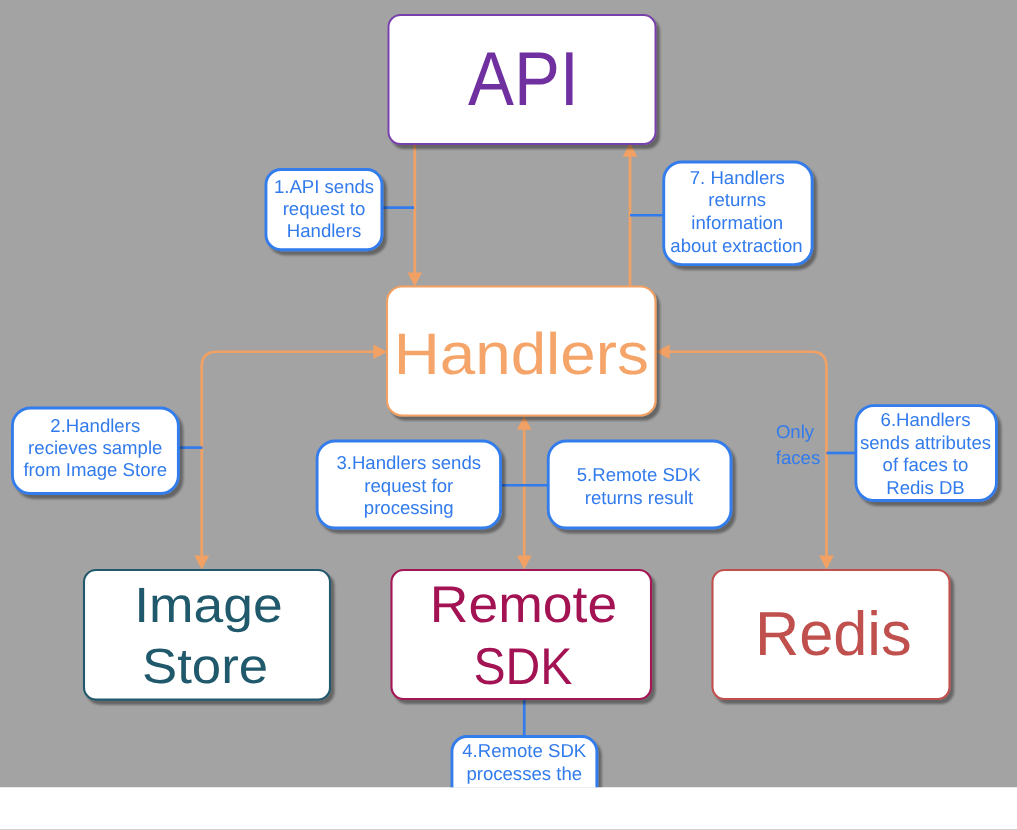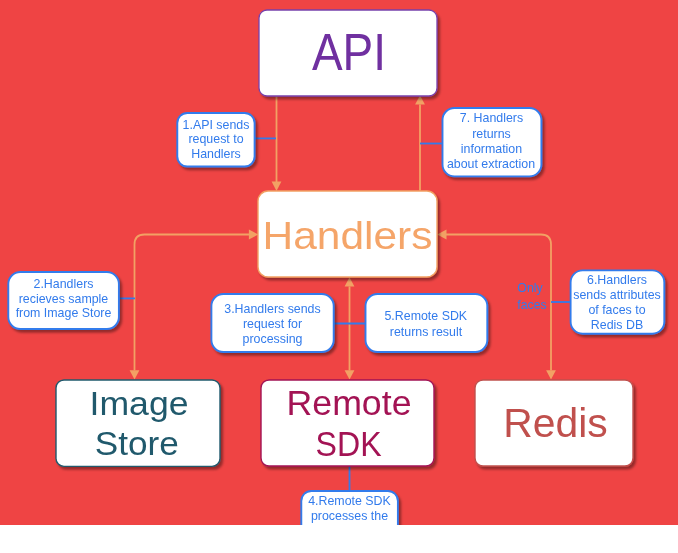--- a/index.html
+++ b/index.html
@@ -1,16 +1,16 @@
 <!DOCTYPE html>
 <html><head>
 <meta charset="utf-8">
 <style>
   html,body{margin:0;padding:0;background:#ffffff;}
-  #stage{position:relative;width:678px;height:525px;background:#ef4444;overflow:hidden;
+  #stage{position:relative;width:678px;height:525px;background:#a3a3a3;overflow:hidden;
          font-family:"Liberation Sans", sans-serif;}
   svg{position:absolute;left:0;top:0;}
 </style>
 </head>
 <body>
 <div id="stage">
 <svg width="678" height="553" viewBox="0 0 678 553">
   <defs>
     <filter id="sh" x="-20%" y="-20%" width="150%" height="150%">
       <feDropShadow dx="2.3" dy="2.7" stdDeviation="0.8" flood-color="#000000" flood-opacity="0.38"></feDropShadow>

